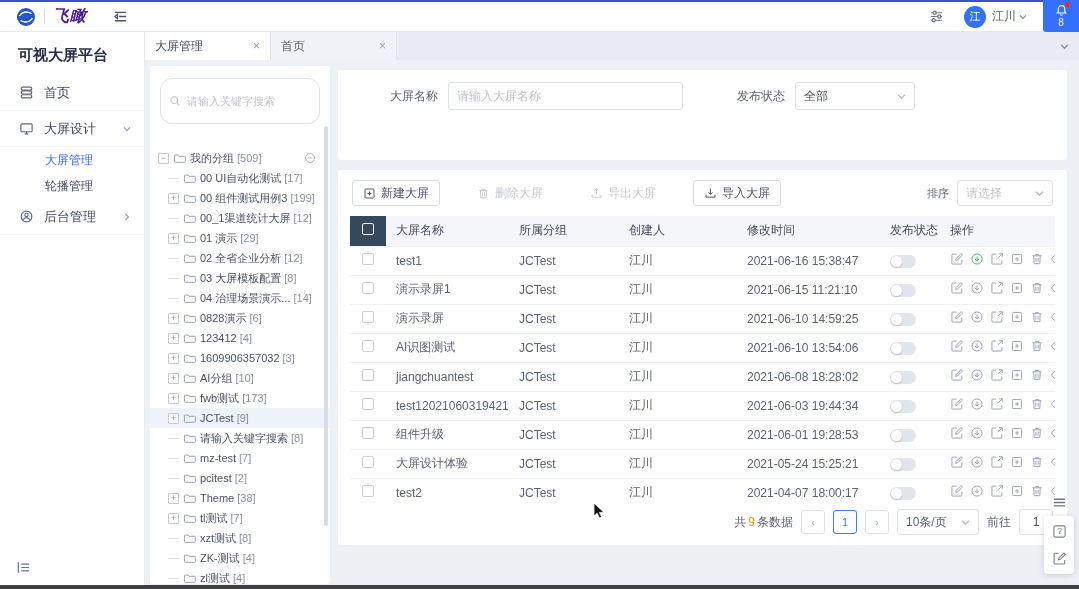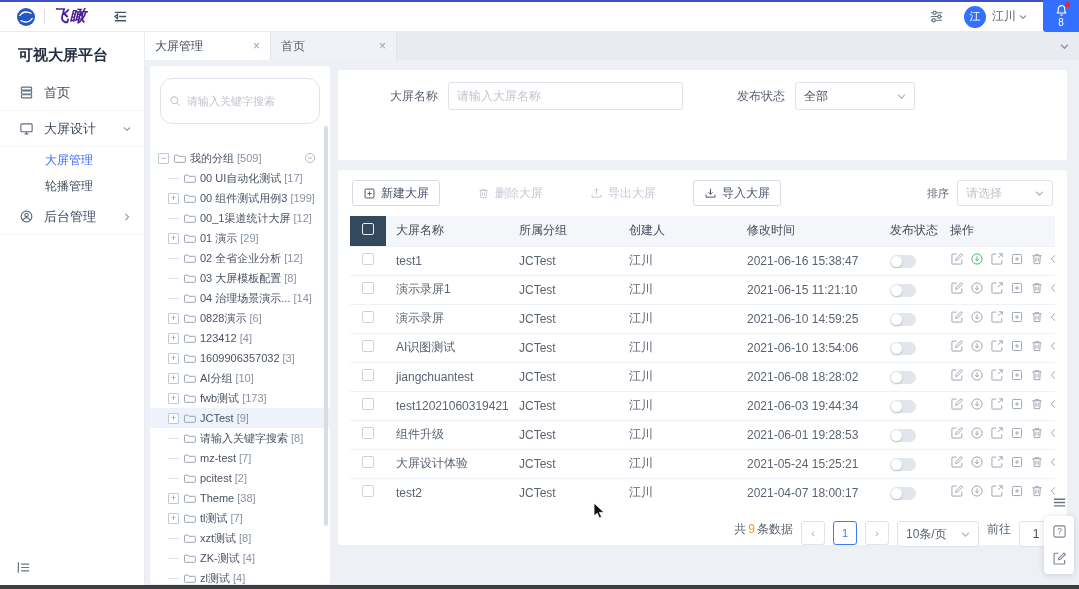--- a/index.html
+++ b/index.html
@@ -119,22 +119,22 @@
     overflow:hidden; white-space:nowrap; }
   td.cb-cell { text-align:center; padding-left:0; }
   .toggle { display:inline-block; width:26px; height:13px; border-radius:7px; background:#e1e5ec;
     position:relative; cursor:pointer; vertical-align:middle; }
   .toggle::after { content:""; position:absolute; left:1px; top:1px; width:11px; height:11px;
     border-radius:50%; background:#fff; box-shadow:0 1px 2px rgba(0,0,0,.2); }
   .actions { display:flex; gap:6px; align-items:center; }
   .action-icon { color:#9aa3b2; cursor:pointer; }
   .action-icon.green { color:#46b96e; }
 
-  .t-pagination { margin-top:14px; padding-right:14px; display:flex; justify-content:flex-end;
-    align-items:flex-start; gap:8px; font-size:12px; color:#5a6472; }
+  .t-pagination { margin-top:2px; padding-right:14px; display:flex; justify-content:flex-end;
+    align-items:center; gap:8px; font-size:12px; color:#5a6472; }
   .orange { color:#ff9900; padding:0 2px; }
   .pg-btn { width:24px; height:24px; border:1px solid #dfe3ea; border-radius:3px; background:#fff;
     display:flex; align-items:center; justify-content:center; color:#aab2bf; font-size:11px; cursor:pointer; }
   .pg-btn.current { border-color:#3d7bff; color:#3d7bff; }
   .pg-size { width:82px; height:26px; color:#5a6472; }
   .goto-input { width:34px; height:26px; border:1px solid #dfe3ea; border-radius:3px; text-align:center;
     font-size:12px; color:#464f5e; outline:none; font-family:inherit; }
 
   
   .float-widget { position:absolute; right:5px; top:492px; width:30px; z-index:8; display:flex;

